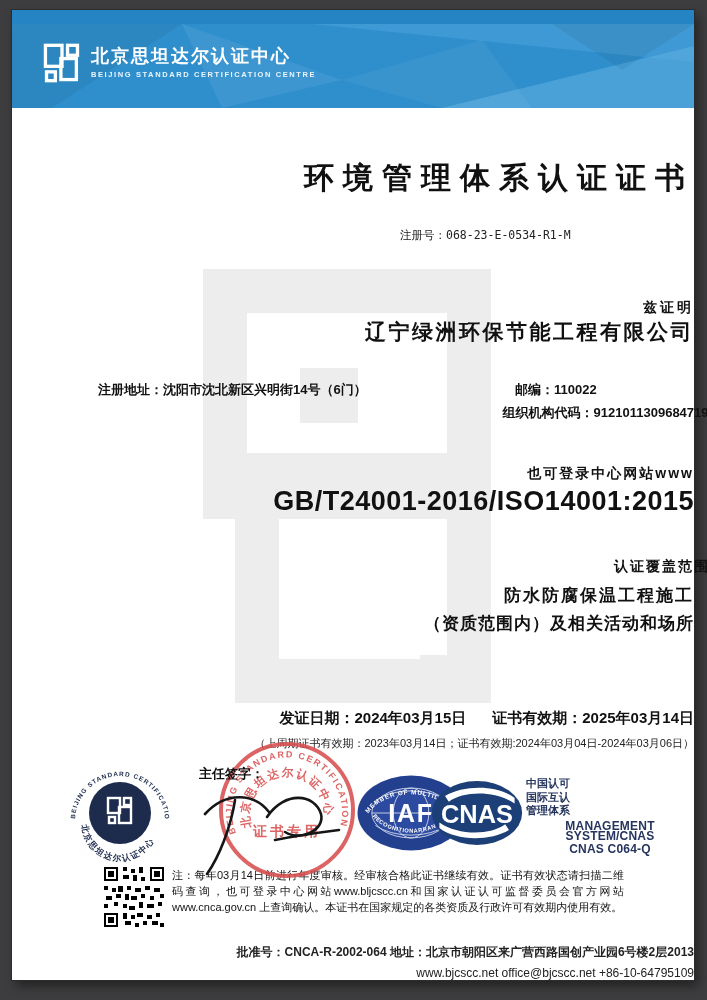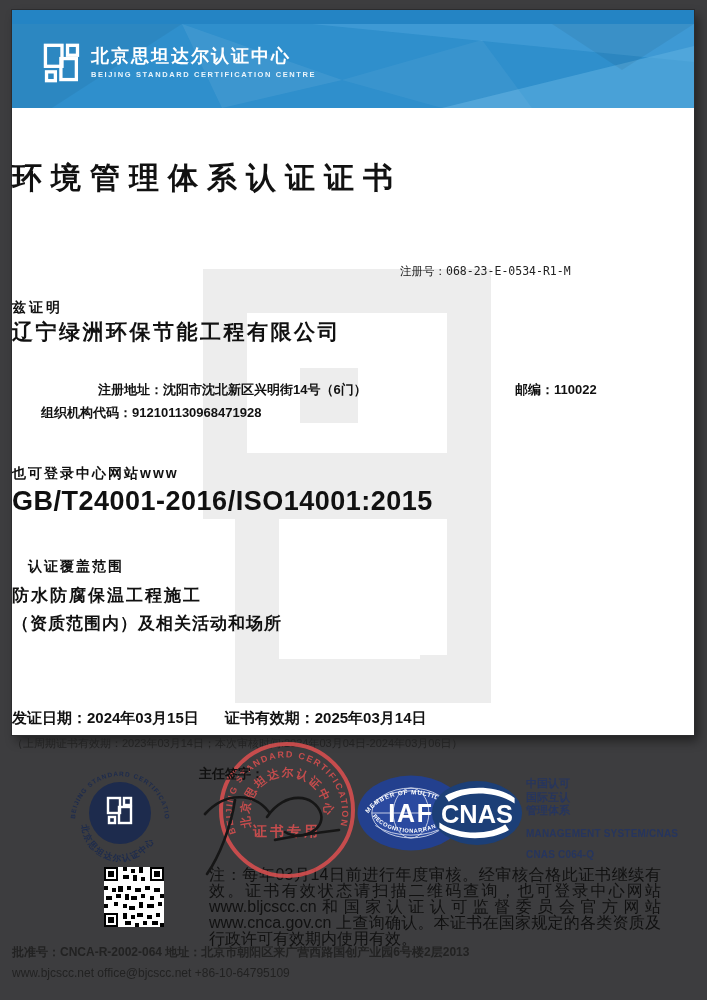--- a/index.html
+++ b/index.html
@@ -3,53 +3,53 @@
 <meta charset="utf-8">
 <style>
   html,body{margin:0;padding:0;}
   body{
     width:707px;height:1000px;position:relative;overflow:hidden;
     background:#3d3d3f;
     font-family:"Liberation Sans","DejaVu Sans",sans-serif;
     -webkit-font-smoothing:antialiased;
   }
   .page{
-    position:absolute;left:12px;top:10px;width:682px;height:725px;
+    position:absolute;left:12px;top:10px;width:682px;height:970px;
     background:#ffffff;box-shadow:0 0 0 1px #2c2c2e, 4px 6px 10px rgba(0,0,0,.45);
   }
   .abs{position:absolute;}
   
   .header{left:0;top:0;width:682px;height:98px;overflow:hidden;}
   .header svg{display:block;}
   .brand{left:30px;top:32px;display:flex;align-items:center;gap:9px;z-index:3;}
   .brand-cn{color:#fff;font-size:18px;font-weight:bold;letter-spacing:2px;line-height:1.1;}
   .brand-en{color:#eaf5fc;font-size:7.5px;letter-spacing:1.6px;font-weight:bold;margin-top:3px;}
   
   .wm{left:0;top:0;width:682px;height:978px;z-index:0;pointer-events:none;}
   
-  .row{left:0;width:682px;text-align:left;z-index:2;color:#111;}
+  .row{left:0;width:682px;text-align:right;z-index:2;color:#111;}
   .title{top:148px;font-size:30px;font-weight:bold;letter-spacing:9px;}
-  .regno{top:218px;left:388px;width:294px;text-align:left;font-family:"DejaVu Sans Mono","Liberation Mono",monospace;font-size:11.5px;color:#222;z-index:2;margin-top:36px;}
+  .regno{top:218px;left:388px;width:294px;text-align:left;font-family:"DejaVu Sans Mono","Liberation Mono",monospace;font-size:11.5px;color:#222;z-index:2;}
   .certify{top:289px;font-size:14px;font-weight:bold;letter-spacing:3px;}
   .company{top:308px;font-size:21px;font-weight:bold;letter-spacing:2.5px;}
   .addr{top:371px;left:86px;width:596px;text-align:left;font-size:13px;font-weight:bold;z-index:2;color:#111;}
   .addr .post{position:absolute;left:417px;top:0;}
   .orgcode{top:394px;transform:translateX(29px);font-size:13px;font-weight:bold;}
   .stdhead{top:455px;font-size:14px;font-weight:bold;letter-spacing:2px;}
   .stdcode{top:476px;font-size:27px;font-weight:600;letter-spacing:.5px;}
   .scopehead{top:548px;font-size:14px;font-weight:bold;letter-spacing:2px;padding-left:16px;}
   .scope1{top:574px;font-size:17px;font-weight:bold;letter-spacing:2px;}
   .scope2{top:602px;font-size:17px;font-weight:bold;letter-spacing:1px;}
   .dates{top:699px;font-size:15px;font-weight:bold;}
   .dates .gap{display:inline-block;width:26px;}
   .prev{top:726px;font-size:11px;color:#222;}
   .siglabel{left:187px;top:755px;font-size:13px;font-weight:bold;z-index:4;color:#111;}
   .cnastext{left:514px;top:767px;z-index:2;color:#26355e;font-size:11px;font-weight:bold;line-height:13.5px;}
-  .cnastext .en{font-size:10px;font-weight:bold;letter-spacing:.2px;line-height:10px;margin-top:11px;}
-  .note{left:160px;top:857px;width:452px;font-size:16px;line-height:16px;text-align:justify;z-index:2;color:#111;font-weight:500;margin-left:37px;}
+  .cnastext .en{font-size:12px;font-weight:bold;letter-spacing:.2px;line-height:10px;margin-top:3px;text-align:center;}
+  .note{left:160px;top:857px;width:452px;font-size:11px;line-height:16px;text-align:justify;z-index:2;color:#111;font-weight:500;}
   .approval{top:934px;font-size:12px;font-weight:bold;color:#222;}
   .contact{top:956px;font-size:12px;color:#222;}
   .stamp{left:200px;top:725px;z-index:3;}
   .navyseal{left:52px;top:747px;z-index:2;}
   .iaf{left:341px;top:762px;z-index:2;}
   .cnaslogo{left:418px;top:769px;z-index:2;}
   .signature{left:185px;top:762px;z-index:5;}
   .qr{left:92px;top:857px;z-index:2;}
 </style>
 </head>
@@ -116,21 +116,21 @@
   <div class="abs row stdhead">也可登录中心网站www</div>
   <div class="abs row stdcode">GB/T24001-2016/ISO14001:2015</div>
 
   <div class="abs row scopehead">认证覆盖范围</div>
   <div class="abs row scope2">（资质范围内）及相关活动和场所</div>
   <div class="abs row scope1">防水防腐保温工程施工</div>
 
   <div class="abs row dates">
     <span>发证日期：</span><span>2024年03月15日</span><span class="gap"></span><span>证书有效期：</span><span>2025年03月14日</span>
   </div>
-  <div class="abs row prev">（上周期证书有效期：2023年03月14日；本次审核时间:2024年03月04日-2024年03月06日）</div>
+  <div class="abs row prev">（上周期证书有效期：2023年03月14日；证书有效期:2024年03月04日-2024年03月06日）</div>
 
   <svg class="abs navyseal" width="112" height="112" viewBox="0 0 112 112">
     <defs>
       <path id="ns-top" d="M 11,64 A 45,45 0 1 1 101,64"></path>
       <path id="ns-bot" d="M 18,66 A 38,38 0 0 0 94,66"></path>
     </defs>
     <text font-size="6.4" font-weight="bold" fill="#1D2B4D" letter-spacing="1">
       <textPath href="#ns-top" startOffset="2">BEIJING STANDARD CERTIFICATION CENTRE</textPath>
     </text>
     <text font-size="8.5" font-weight="bold" fill="#1D2B4D" letter-spacing="1.5">

